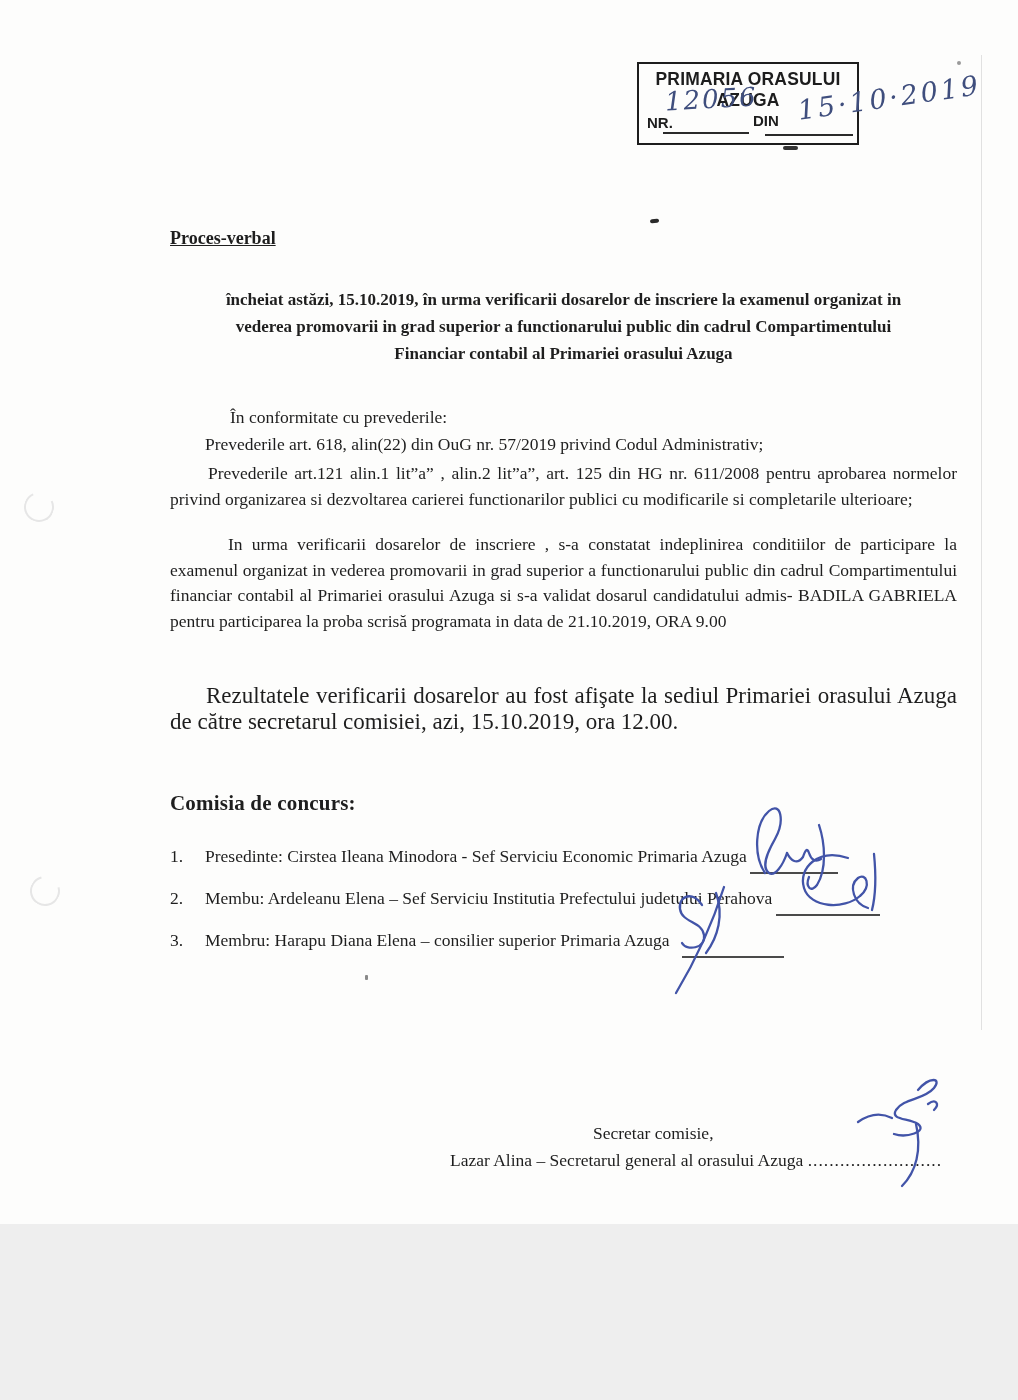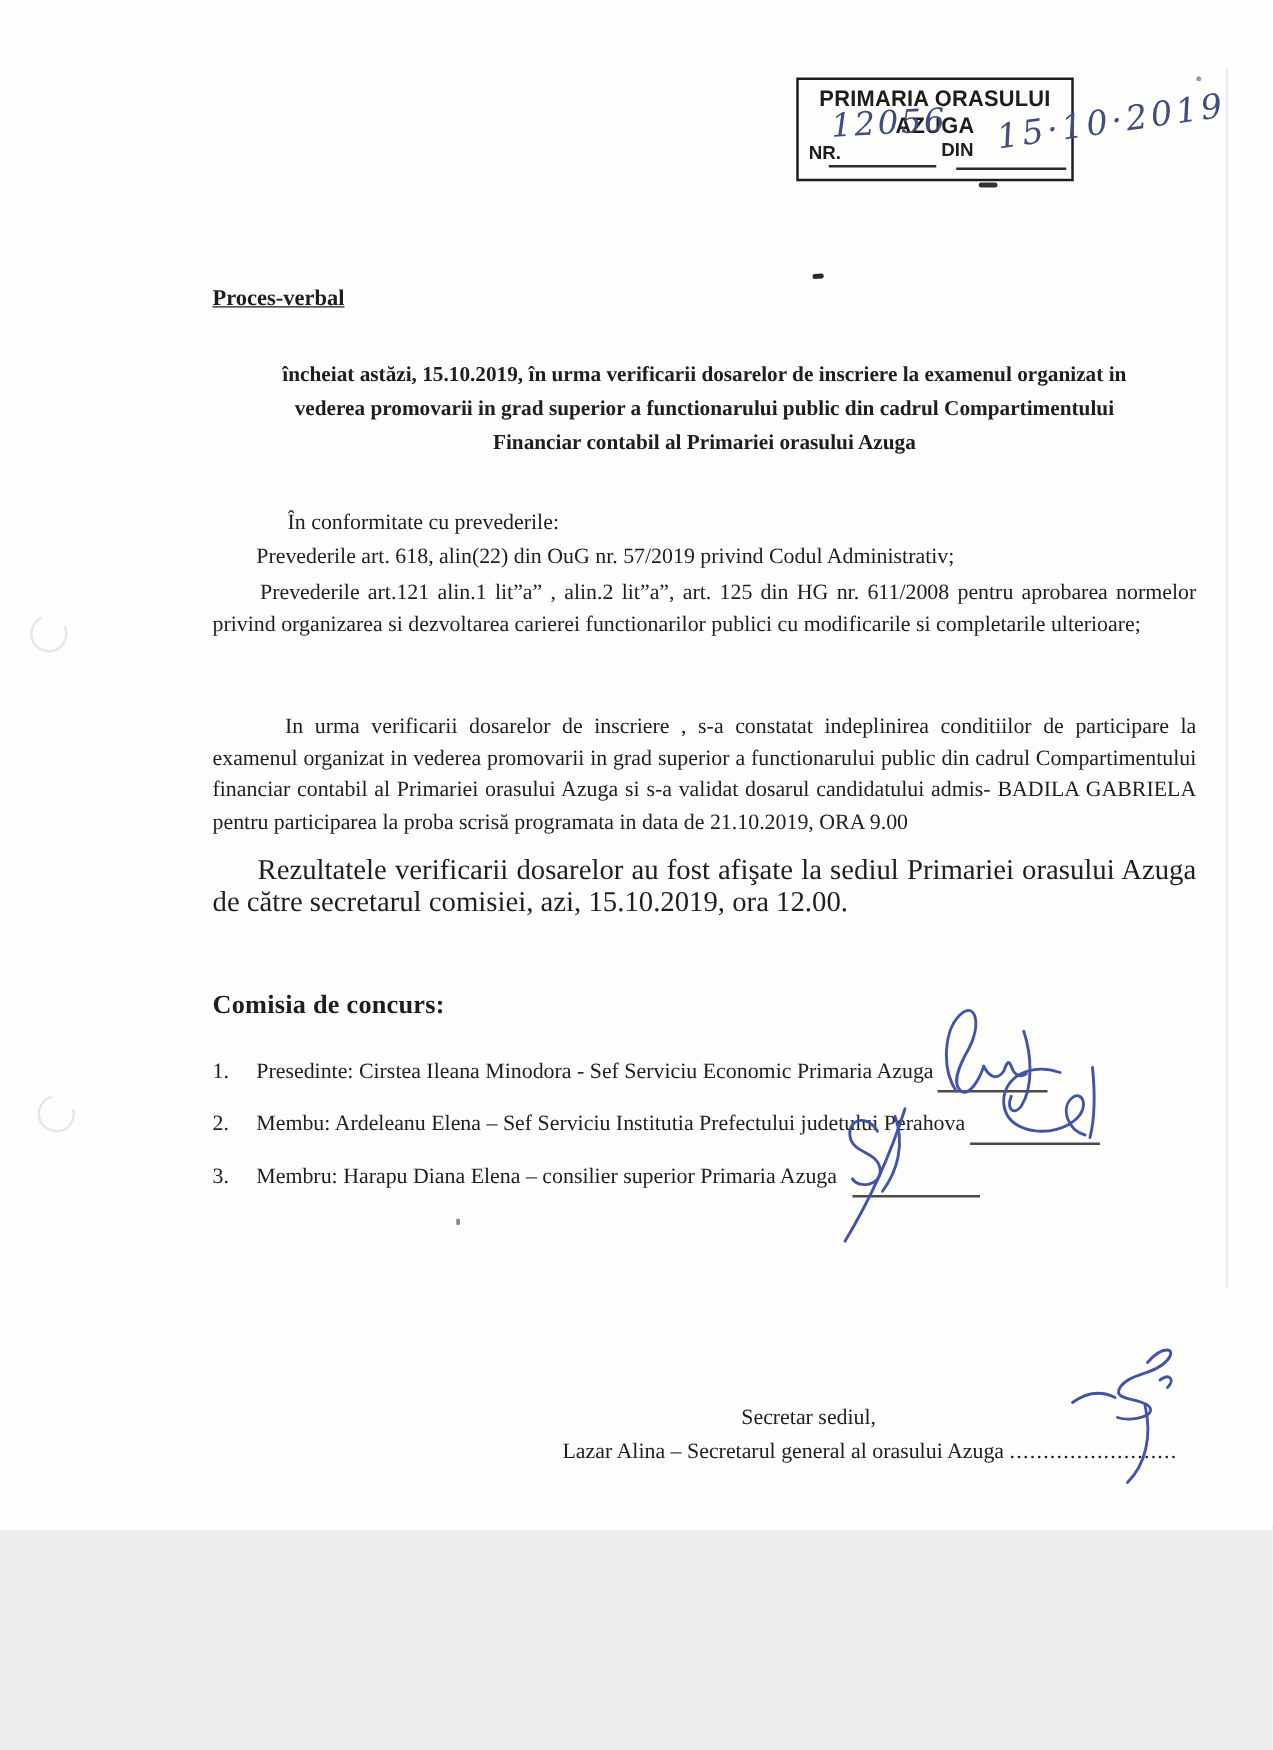--- a/index.html
+++ b/index.html
@@ -35,21 +35,21 @@
   .stamp-date-value{left:797px; top:82px; font-size:27px; transform:rotate(-8deg); letter-spacing:3px; white-space:nowrap;}
 
   
   .col{left:170px; width:787px;}
   .title-wrap{top:228px; font-size:18px; font-weight:bold;}
   .title-wrap span{text-decoration:underline;}
   .intro{top:254px; text-align:center; font-weight:bold; font-size:17px; line-height:27px;margin-top:32px;}
   .legal-lead{top:407px; font-size:17.5px; text-indent:60px;}
   .legal-item1{top:434px; font-size:17.5px; text-indent:35px;}
   .legal-item2{top:461px; font-size:17.5px; line-height:25.5px; text-align:justify; text-indent:38px;}
-  .body1{top:568px; font-size:17.5px; line-height:25.5px; text-align:justify; text-indent:58px;}
+  .body1{top:532px; font-size:17.5px; line-height:25.5px; text-align:justify; text-indent:58px;}
   .body2{top:683px; font-size:23px; line-height:25.5px; text-align:justify; text-indent:36px;}
   .commission-heading{left:170px; top:791px; font-size:21px; font-weight:bold; letter-spacing:.2px;}
   .member{left:170px; font-size:17.5px; white-space:nowrap;}
   .mnum{display:inline-block; width:35px;}
   .sigline{height:1.6px; background:#4a4a4a;}
 
   
   .secretary-role{left:593px; top:1123px; font-size:17.5px;}
   .secretary-line{left:450px; top:1150px; font-size:17.5px; white-space:nowrap;}
   .secretary-dots{letter-spacing:1px;}
@@ -137,19 +137,19 @@
     <path d="M66 8 C74 30 68 52 56 68"></path>
     <path d="M74 2 C62 40 44 78 26 108"></path>
   </svg>
   <svg class="abs sig" style="left:840px; top:1070px;" width="115" height="125" viewBox="0 0 115 125">
     <path d="M78 20 C90 6 102 8 94 18 C84 30 64 28 56 40 C50 50 68 48 78 54 C88 62 66 68 54 64"></path>
     <path d="M76 54 C82 80 76 102 62 116"></path>
     <path d="M18 52 C32 42 44 44 52 48"></path>
     <path d="M88 34 C96 28 100 34 94 40"></path>
   </svg>
 
-  <div class="abs secretary-role">Secretar sediul,</div>
+  <div class="abs secretary-role">Secretar comisie,</div>
   <div class="abs secretary-line">
     <span>Lazar Alina – Secretarul general al orasului Azuga</span>
     <span class="secretary-dots">.........................</span>
   </div>
 
 </div>
 
 </body></html>

